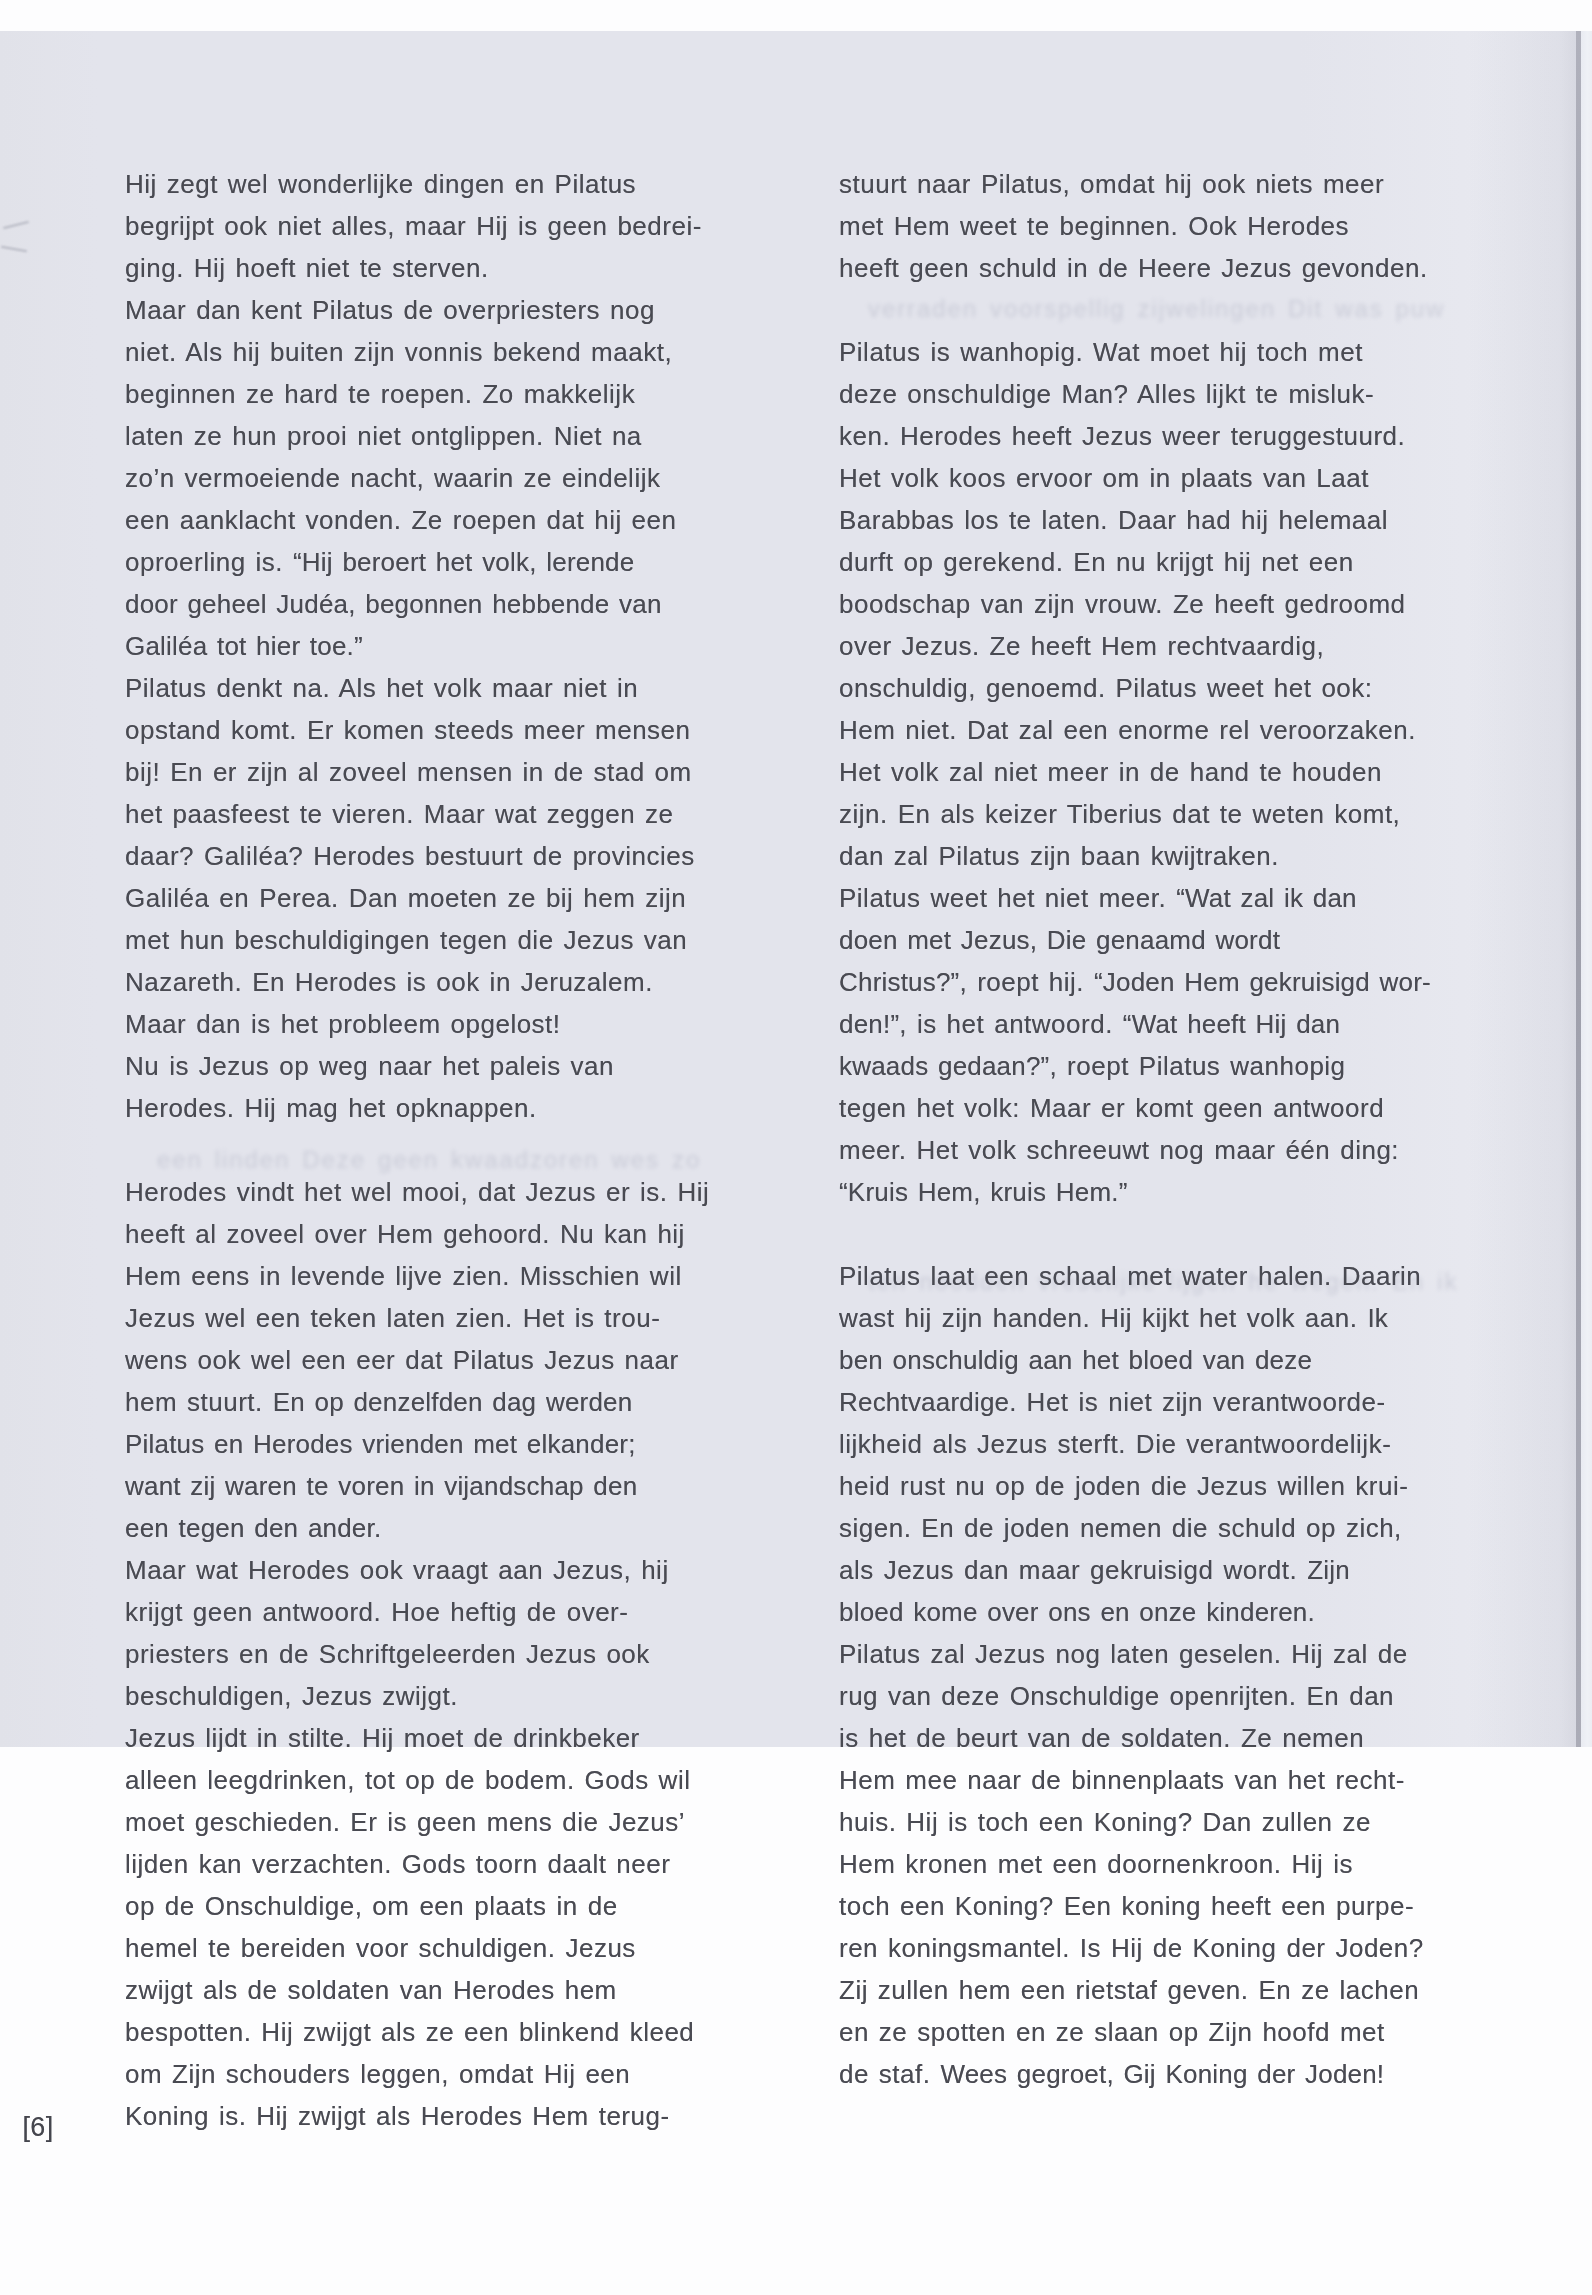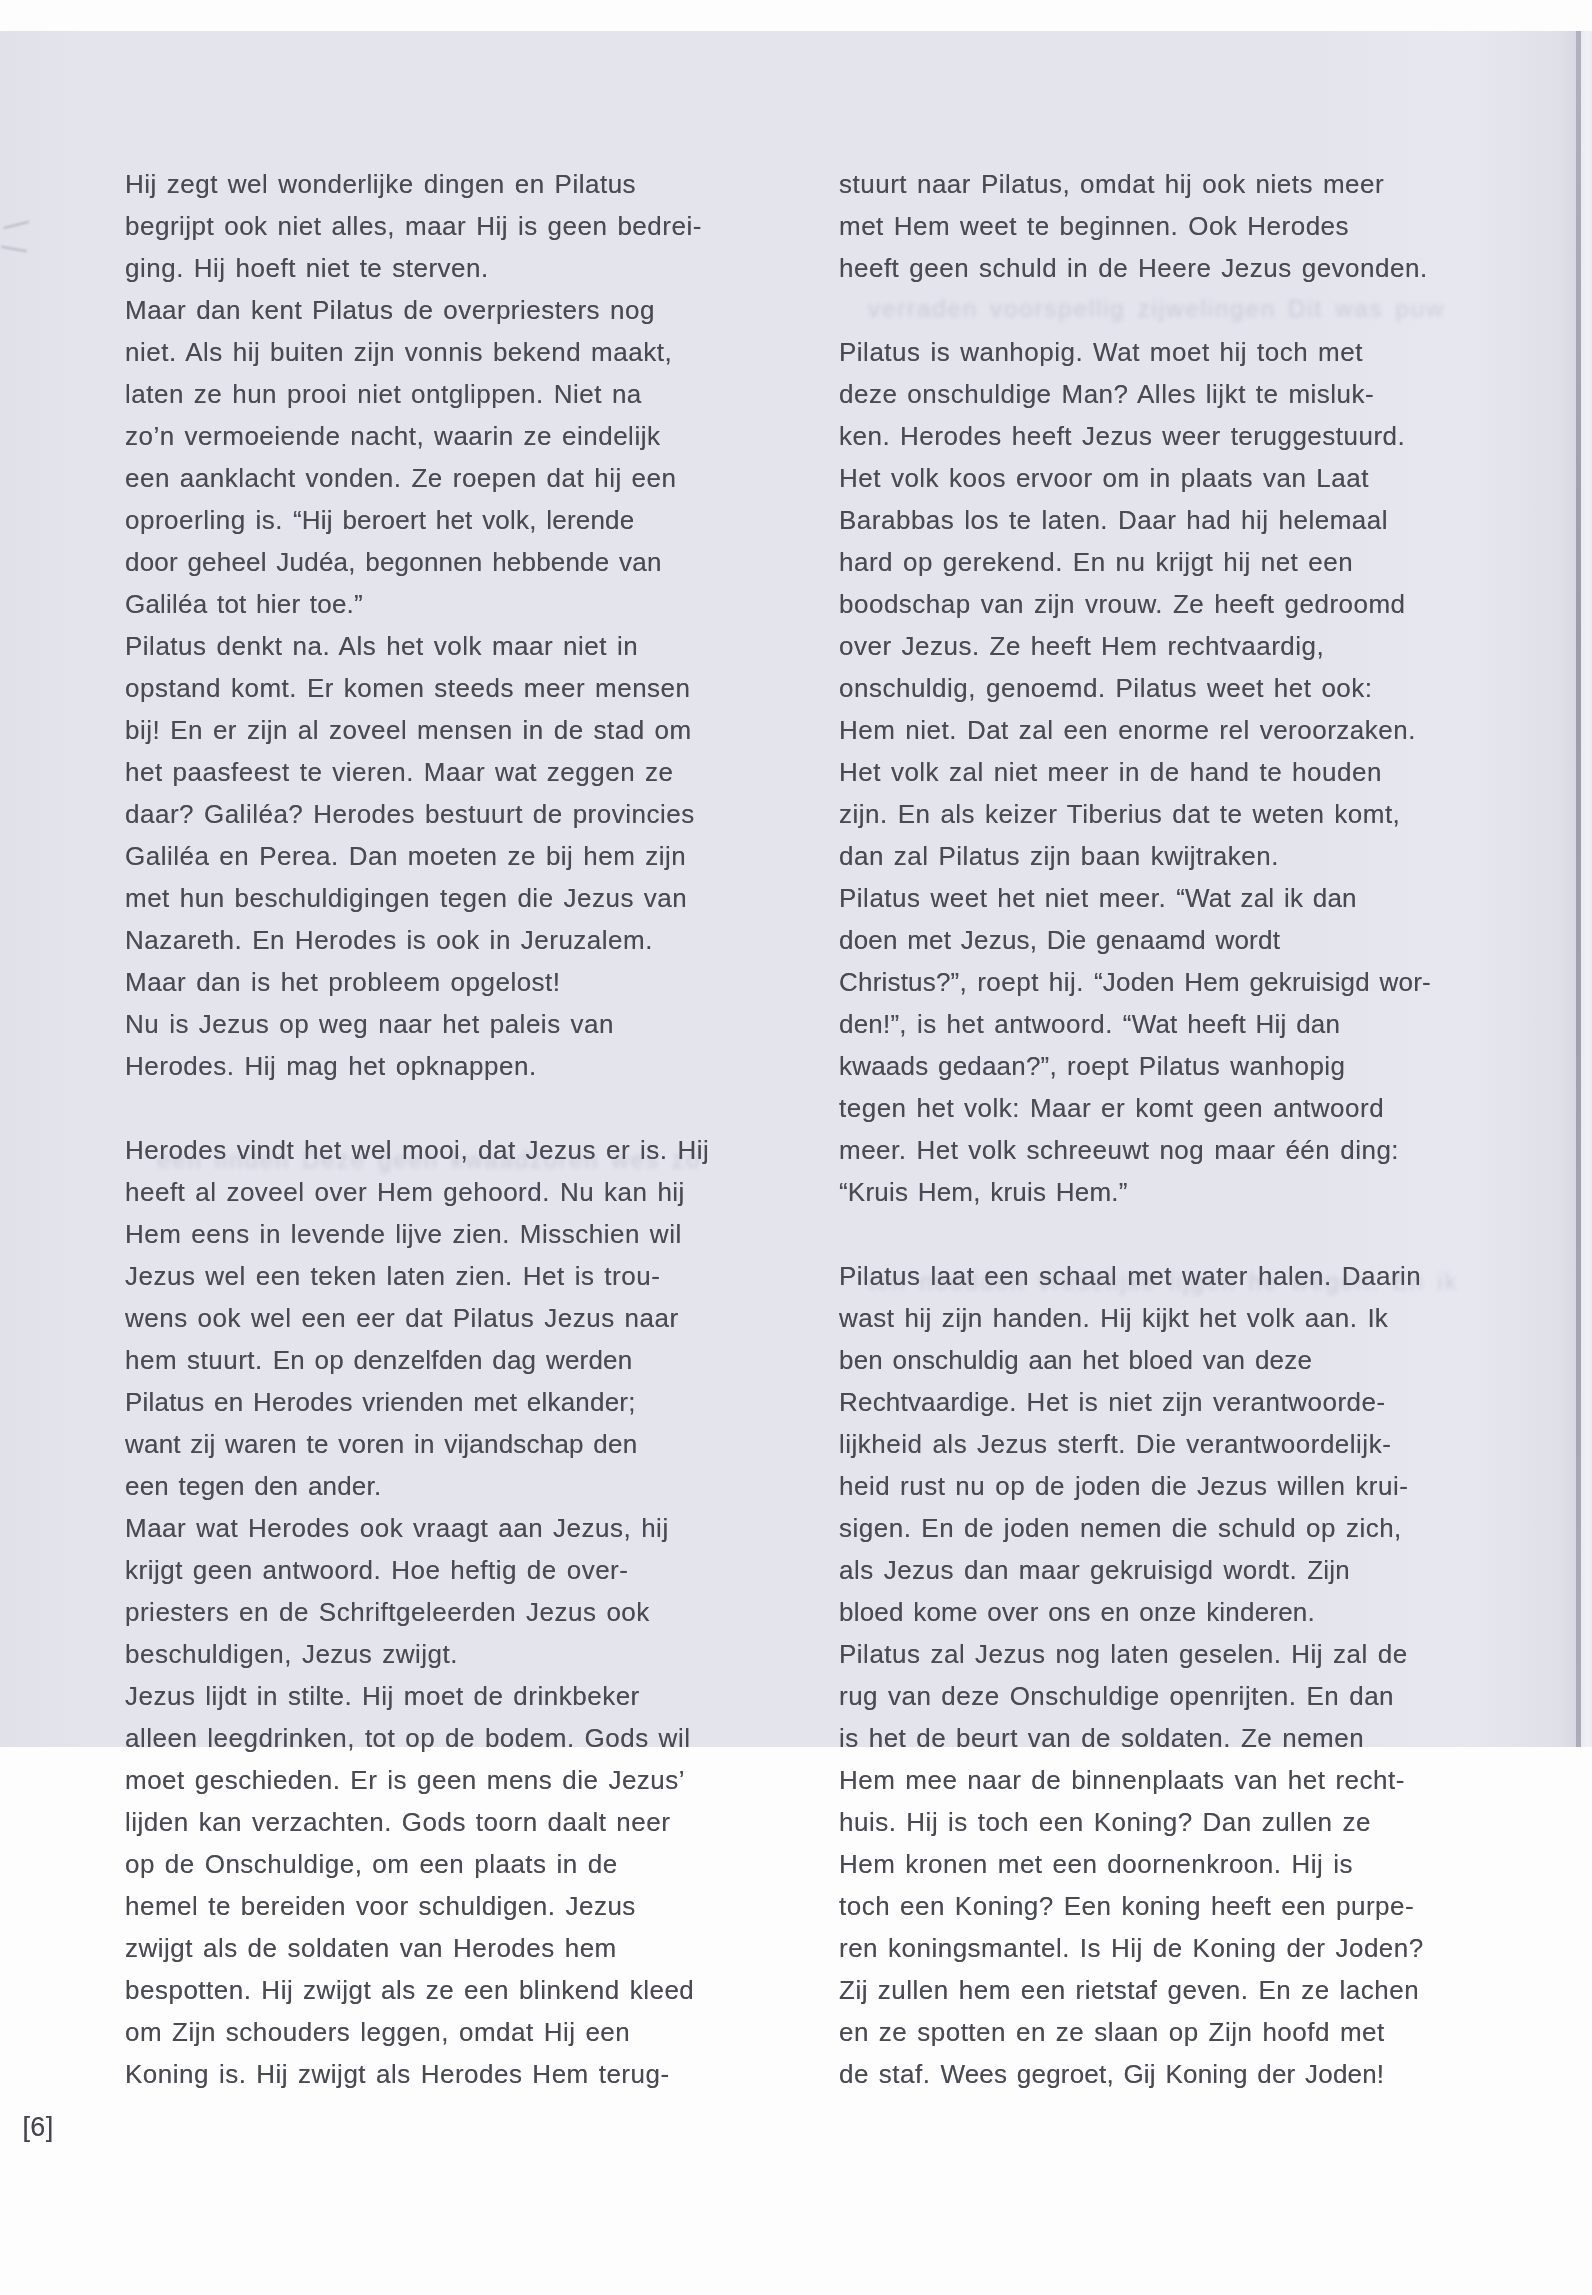--- a/index.html
+++ b/index.html
@@ -110,20 +110,21 @@
     <div class="ghost g1">een linden Deze geen kwaadzoren wes zo</div>
     <div class="ghost g2">verraden voorspellig zijwelingen Dit was puw</div>
     <div class="ghost g3">ten noodden vreselijke lijgen he wegen. En ik</div>
 
     <div id="col-left" class="column left">
         <div class="line"><span>Hij zegt wel wonderlijke dingen en Pilatus</span></div>
         <div class="line"><span>begrijpt ook niet alles, maar Hij is geen bedrei-</span></div>
         <div class="line"><span>ging. Hij hoeft niet te sterven.</span></div>
         <div class="line"><span>Maar dan kent Pilatus de overpriesters nog</span></div>
         <div class="line"><span>niet. Als hij buiten zijn vonnis bekend maakt,</span></div>
+        <div class="line"><span>beginnen ze hard te roepen. Zo makkelijk</span></div>
         <div class="line"><span>laten ze hun prooi niet ontglippen. Niet na</span></div>
         <div class="line"><span>zo’n vermoeiende nacht, waarin ze eindelijk</span></div>
         <div class="line"><span>een aanklacht vonden. Ze roepen dat hij een</span></div>
         <div class="line"><span>oproerling is. </span><span class="it">“Hij beroert het volk, lerende</span></div>
         <div class="line"><span class="it">door geheel Judéa, begonnen hebbende van</span></div>
         <div class="line"><span class="it">Galiléa tot hier toe.”</span></div>
         <div class="line"><span>Pilatus denkt na. Als het volk maar niet in</span></div>
         <div class="line"><span>opstand komt. Er komen steeds meer mensen</span></div>
         <div class="line"><span>bij! En er zijn al zoveel mensen in de stad om</span></div>
         <div class="line"><span>het paasfeest te vieren. Maar wat zeggen ze</span></div>
@@ -162,21 +163,21 @@
     <div id="col-right" class="column right">
         <div class="line"><span>stuurt naar Pilatus, omdat hij ook niets meer</span></div>
         <div class="line"><span>met Hem weet te beginnen. Ook Herodes</span></div>
         <div class="line"><span>heeft geen schuld in de Heere Jezus gevonden.</span></div>
         <div class="line"></div>
         <div class="line"><span>Pilatus is wanhopig. Wat moet hij toch met</span></div>
         <div class="line"><span>deze onschuldige Man? Alles lijkt te misluk-</span></div>
         <div class="line"><span>ken. Herodes heeft Jezus weer teruggestuurd.</span></div>
         <div class="line"><span>Het volk koos ervoor om in plaats van Laat</span></div>
         <div class="line"><span>Barabbas los te laten. Daar had hij helemaal</span></div>
-        <div class="line"><span>hard op gerekend. En nu krijgt hij net een</span></div>
+        <div class="line"><span>durft op gerekend. En nu krijgt hij net een</span></div>
         <div class="line"><span>boodschap van zijn vrouw. Ze heeft gedroomd</span></div>
         <div class="line"><span>over Jezus. Ze heeft Hem rechtvaardig,</span></div>
         <div class="line"><span>onschuldig, genoemd. Pilatus weet het ook:</span></div>
         <div class="line"><span>Hem niet. Dat zal een enorme rel veroorzaken.</span></div>
         <div class="line"><span>Het volk zal niet meer in de hand te houden</span></div>
         <div class="line"><span>zijn. En als keizer Tiberius dat te weten komt,</span></div>
         <div class="line"><span>dan zal Pilatus zijn baan kwijtraken.</span></div>
         <div class="line"><span>Pilatus weet het niet meer. </span><span class="it">“Wat zal ik dan</span></div>
         <div class="line"><span class="it">doen met Jezus, Die genaamd wordt</span></div>
         <div class="line"><span class="it">Christus?”</span><span>, roept hij. </span><span class="it">“Joden Hem gekruisigd wor-</span></div>

